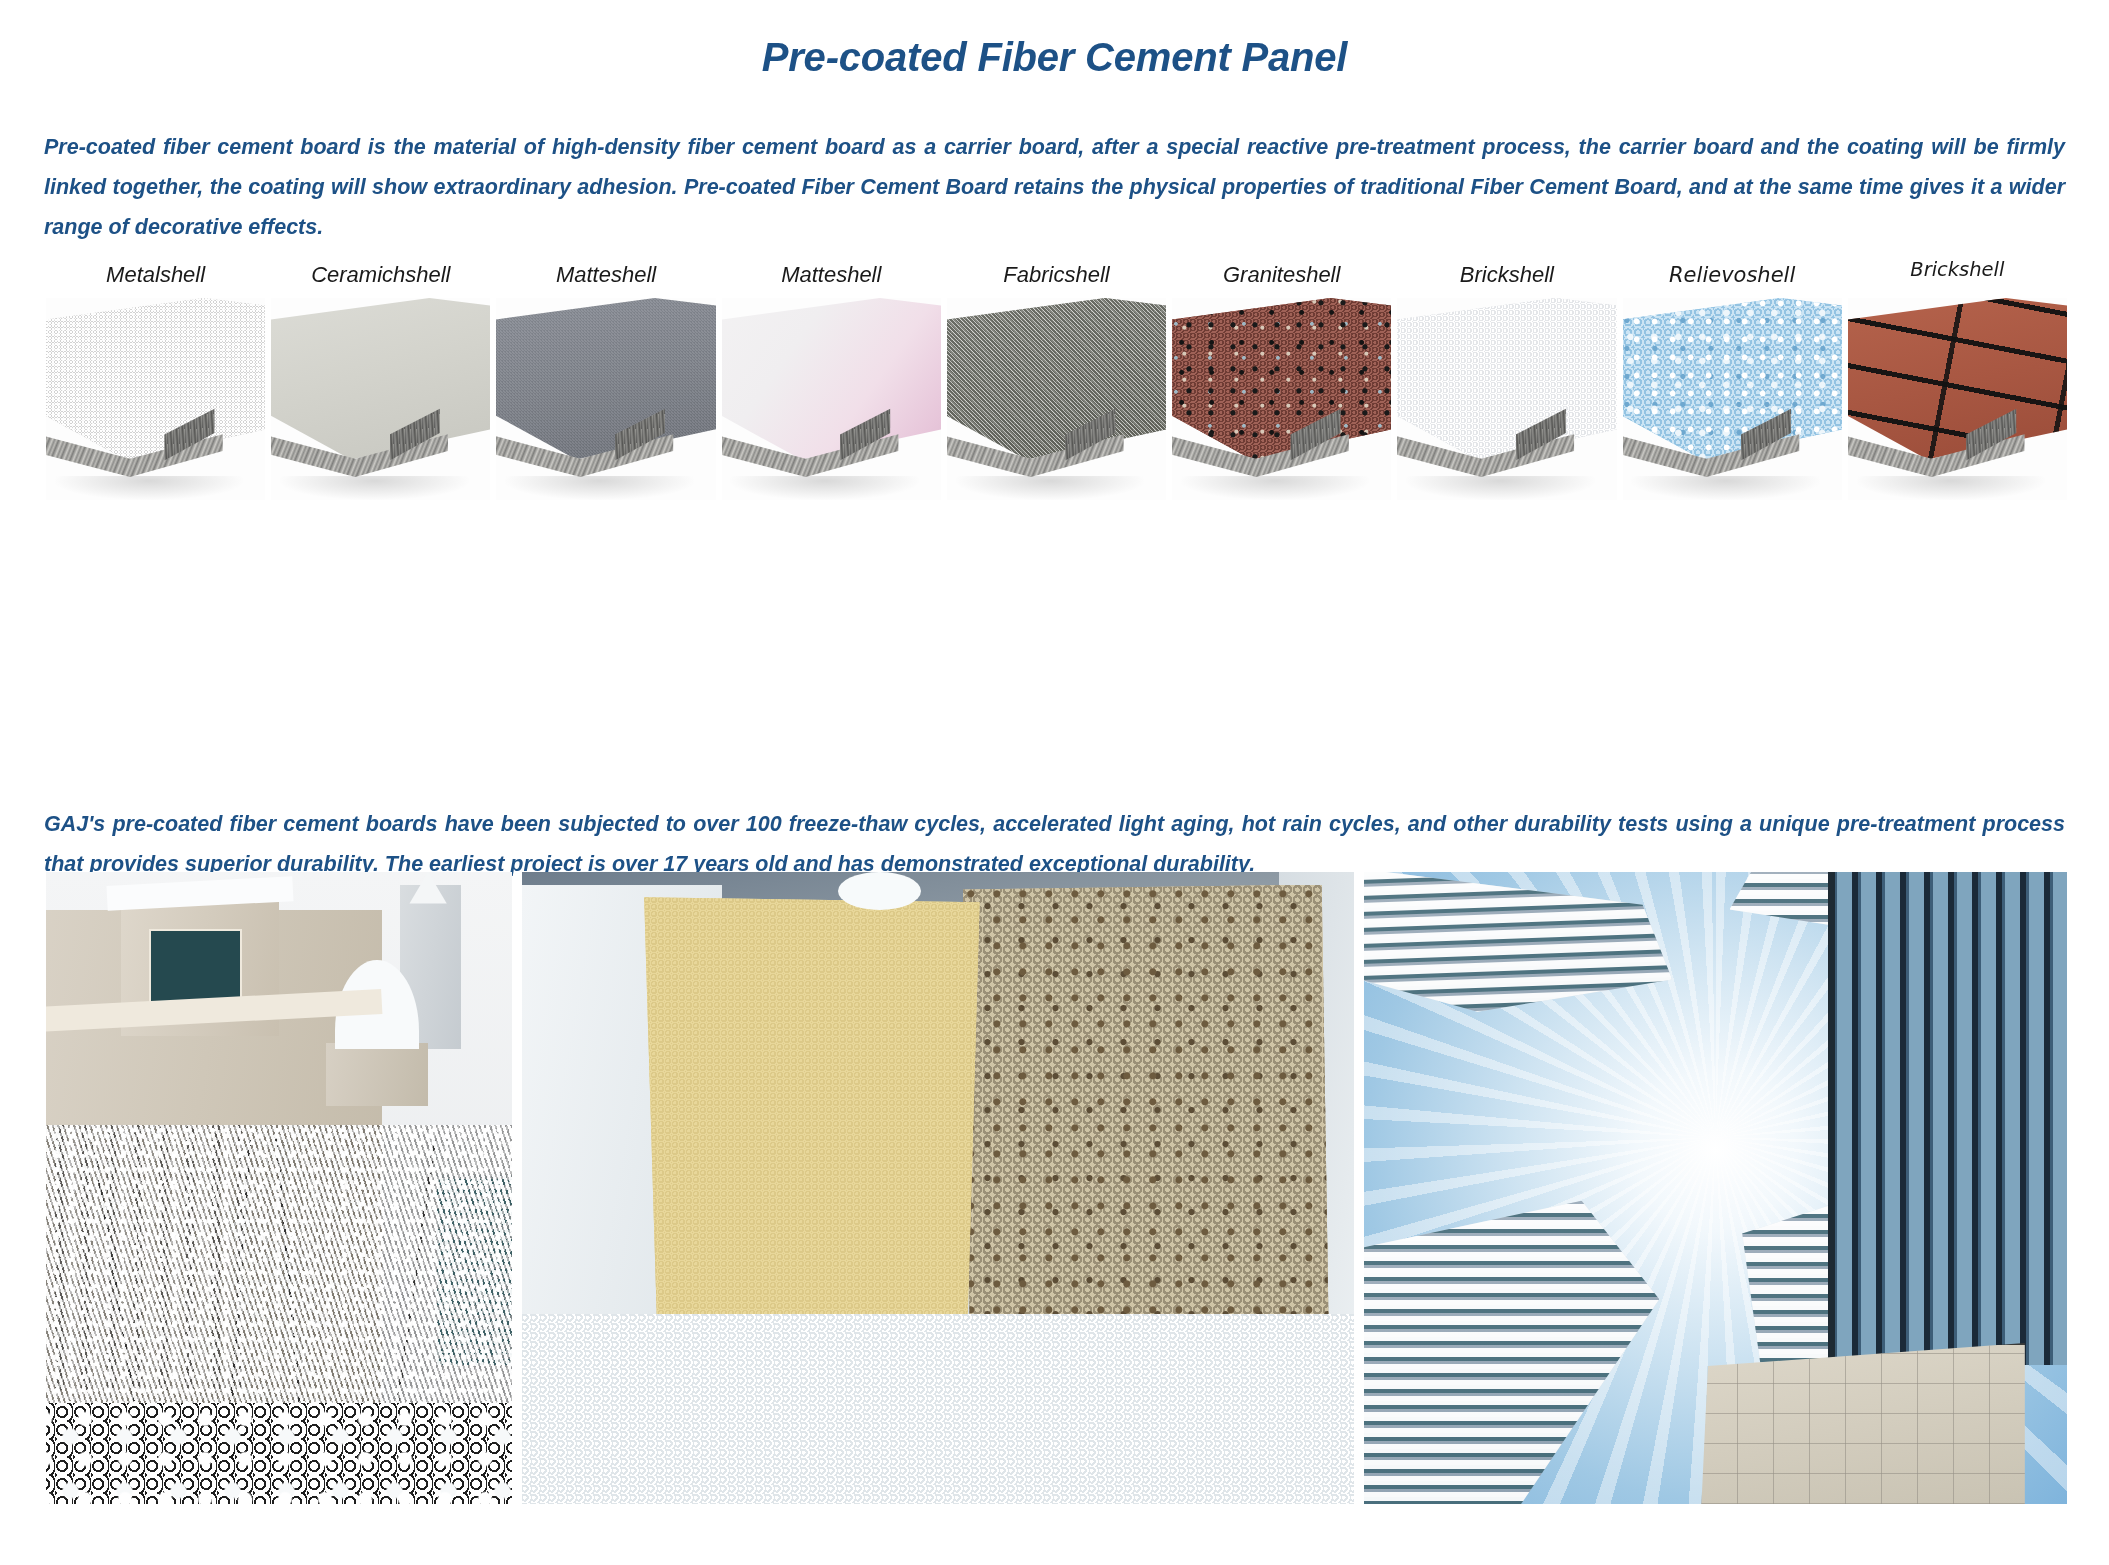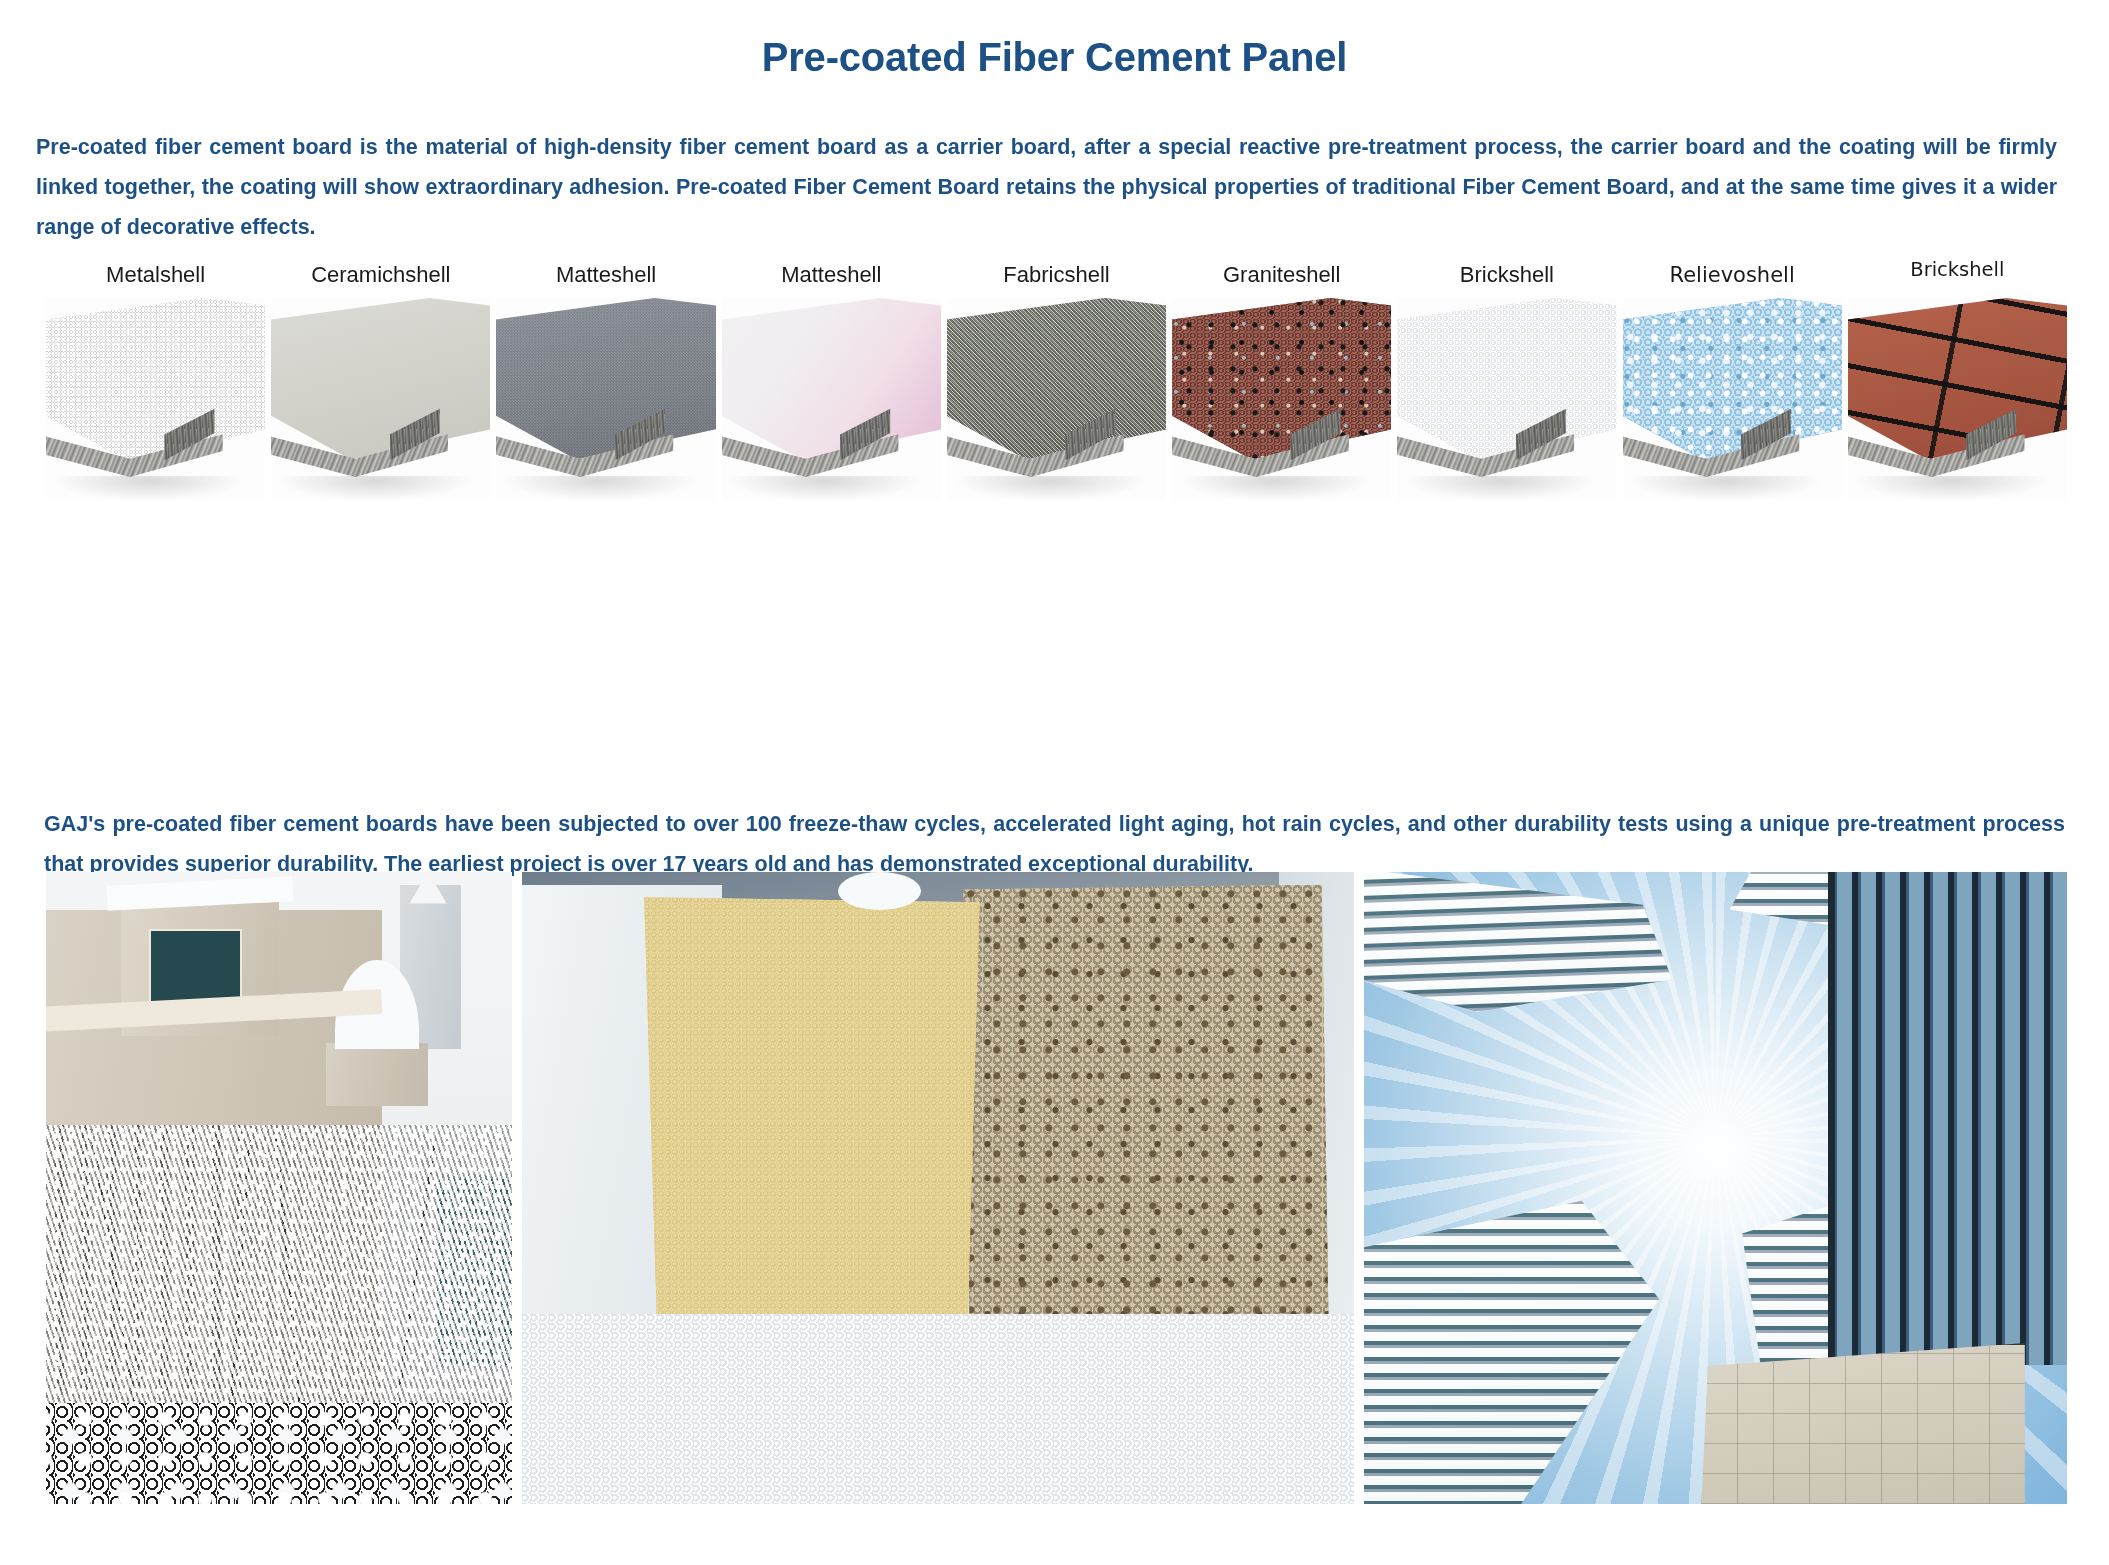--- a/index.html
+++ b/index.html
@@ -7,21 +7,21 @@
   html, body {
     margin: 0; padding: 0;
     background: #ffffff;
   }
   body {
     width: 2109px; height: 1565px;
     font-family: "Liberation Sans", sans-serif;
     position: relative;
     overflow: hidden;
   }
-  .page { position: relative; width: 2109px; height: 1565px; }
+  .page { position: relative; width: 2109px; height: 1565px; font-style: italic; }
 
   
   .h1 {
     color: #1d5186;
     font-weight: bold;
     text-align: center;
     letter-spacing: -0.2px;
   }
   #title-main {
     position: absolute; left: 0; top: 6px; width: 2109px;
@@ -35,21 +35,21 @@
   
   .para {
     color: #1d5186;
     font-weight: bold;
     font-size: 21.5px;
     line-height: 40px;
     text-align: justify;
     text-justify: inter-word;
   }
   #intro-paragraph {
-    position: absolute; left: 36px; top: 105px; width: 2021px;
+    position: absolute; left: 44px; top: 105px; width: 2021px;
   }
   #durability-paragraph {
     position: absolute; left: 44px; top: 780px; width: 2021px; margin-top: 24px;
   }
 
   
   #swatch-strip {
     position: absolute; left: 46px; top: 262px;
     width: 2021px; height: 290px;
     display: flex;

